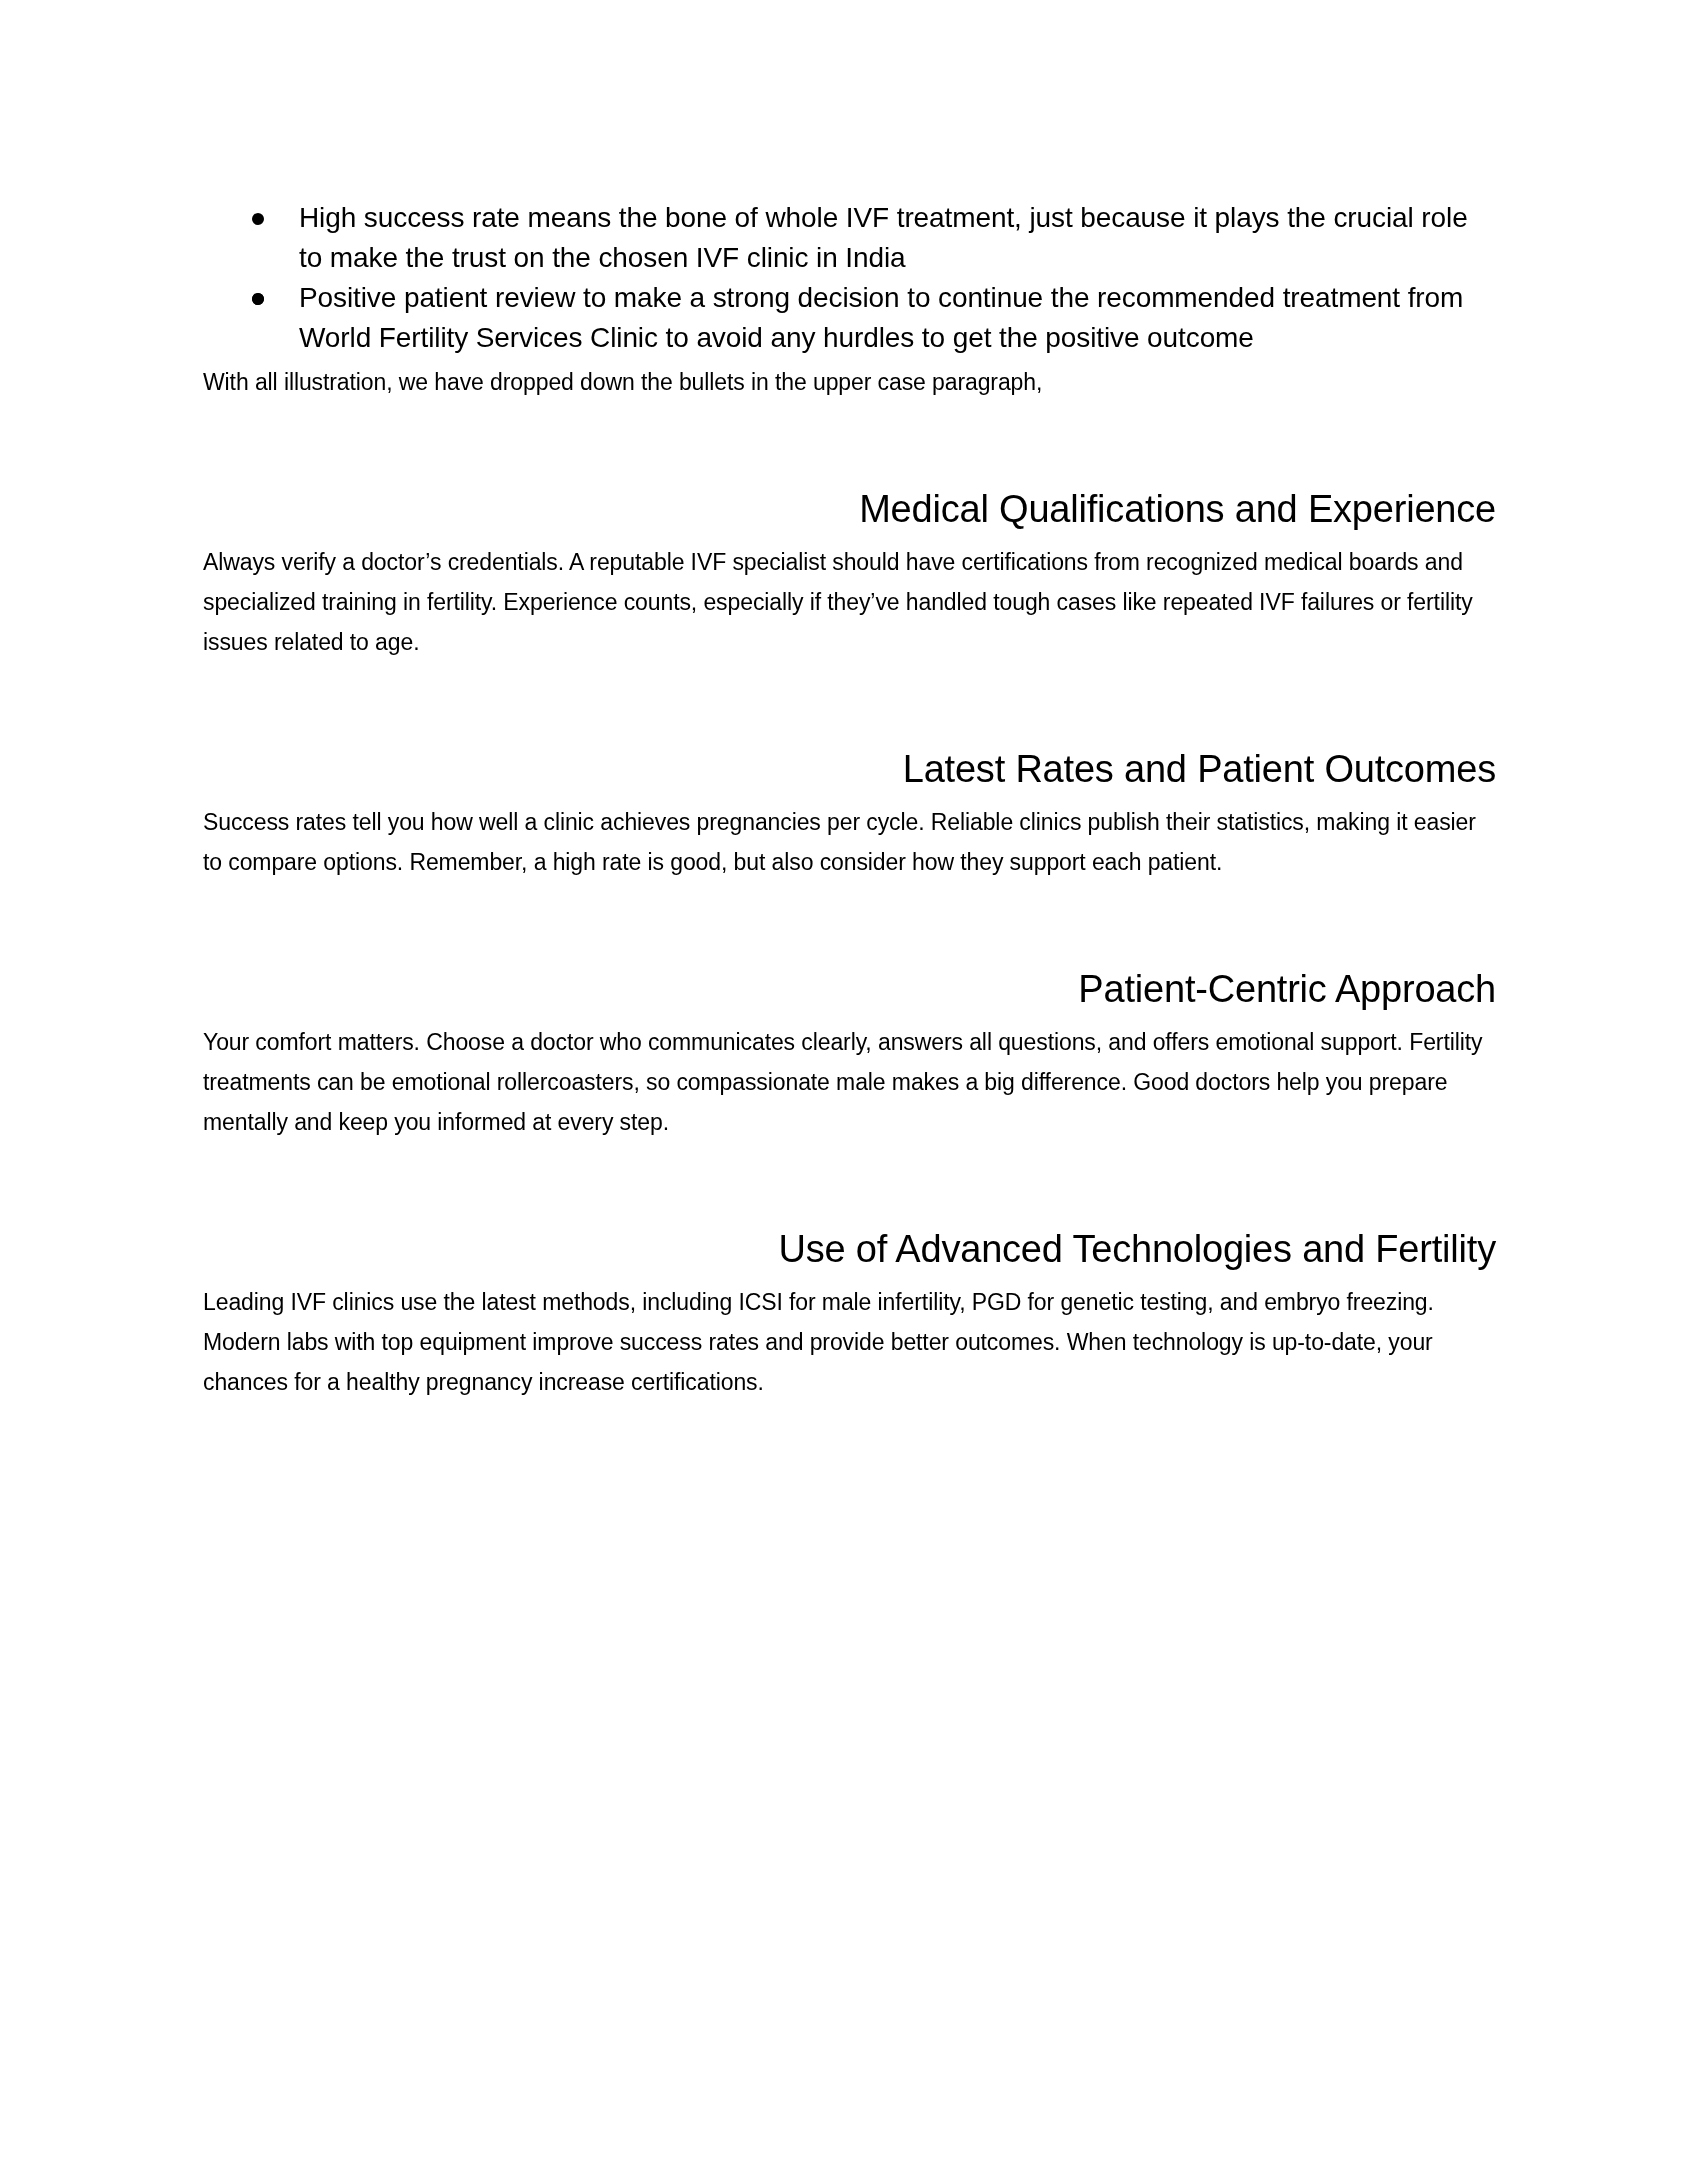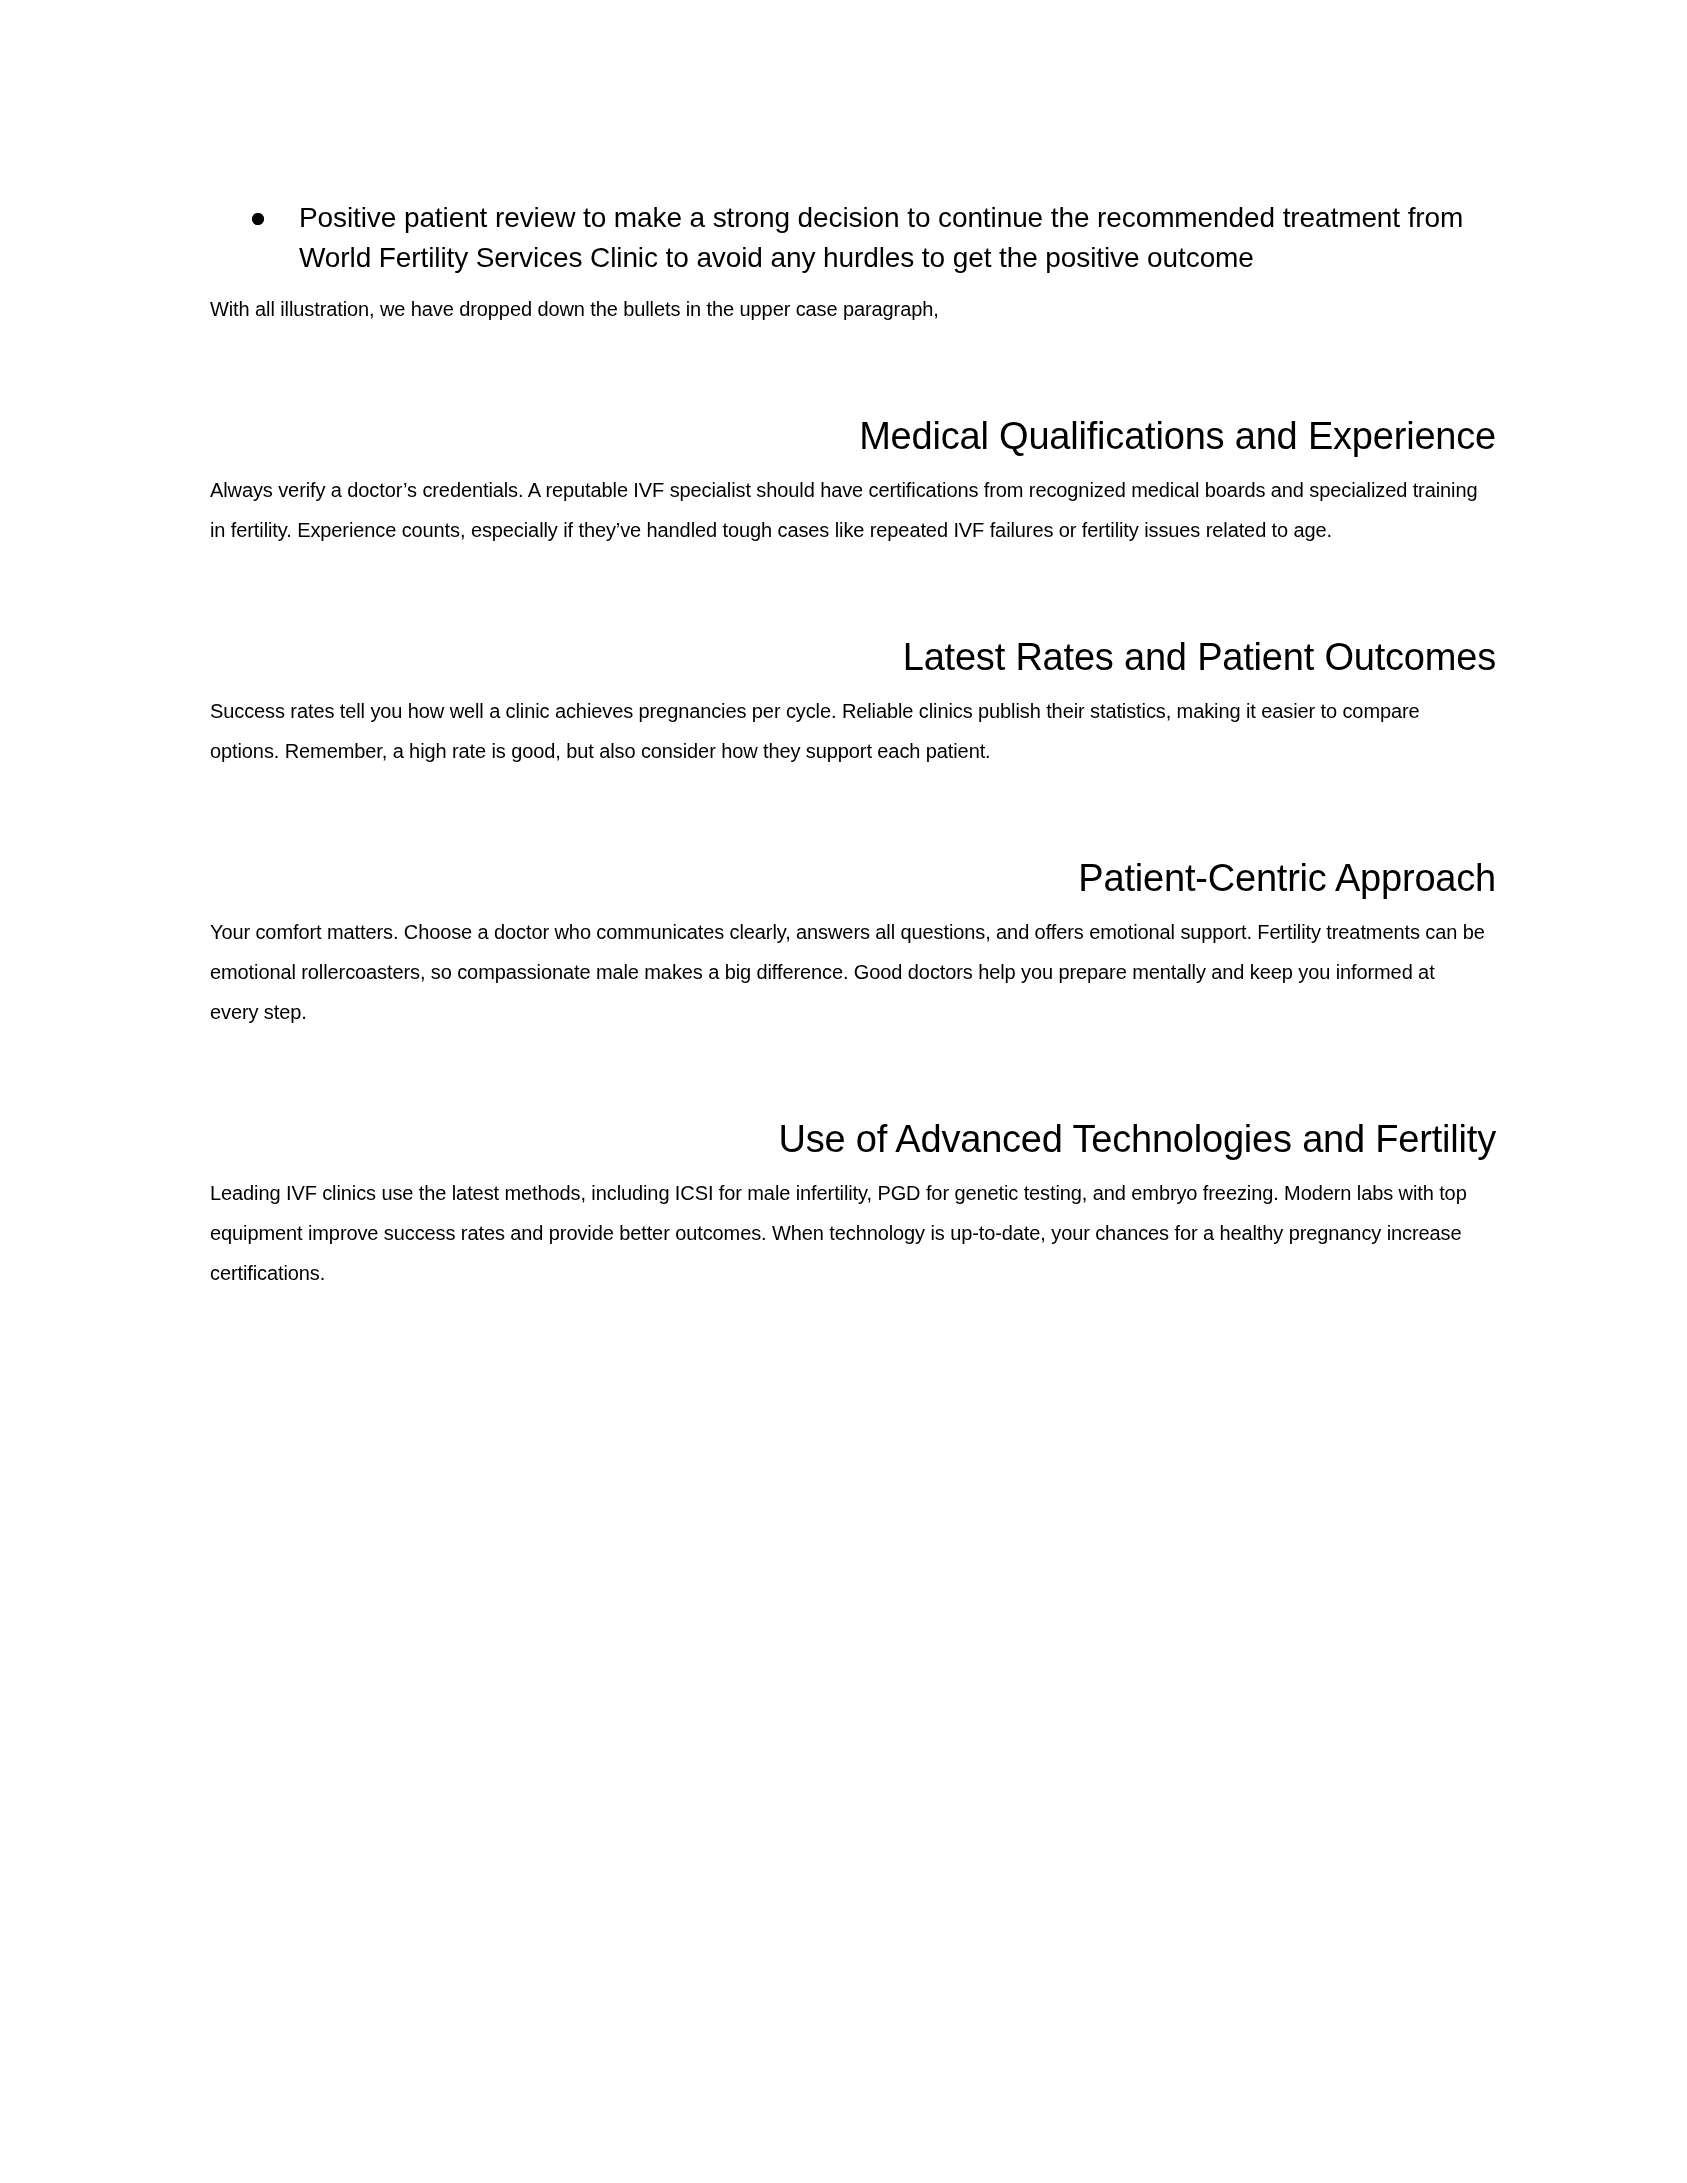--- a/index.html
+++ b/index.html
@@ -36,23 +36,23 @@
     .bullet-dot {
       position: absolute;
       left: 53px;
       top: 14.5px;
       width: 12px;
       height: 12px;
       border-radius: 50%;
       background: #000000;
     }
     .para {
-      font-size: 20px;
+      font-size: 23px;
       line-height: 40px;
-      margin: 11px;
+      margin: 4px;
       letter-spacing: -0.1px;
     }
     .section {
       margin: 0;
     }
     .heading {
       font-size: 38px;
       line-height: 46px;
       font-weight: normal;
       margin: 0 0 10px 0;
@@ -63,20 +63,24 @@
     .section-2 { margin-top: 84px; }
     .section-3 { margin-top: 84px; }
     .section-4 { margin-top: 84px; }
   </style>
 </head>
 <body>
 
 <div class="page">
 
   <ul class="bullet-list">
+    <li class="bullet-item">
+      <span class="bullet-dot"></span>
+      <span>High success rate means the bone of whole IVF treatment, just because it plays the crucial role to make the trust on the chosen IVF clinic in India</span>
+    </li>
     <li class="bullet-item">
       <span class="bullet-dot"></span>
     </li>
     <li class="bullet-item">
       <span class="bullet-dot"></span>
       <span>Positive patient review to make a strong decision to continue the recommended treatment from World Fertility Services Clinic to avoid any hurdles to get the positive outcome</span>
     </li>
   </ul>
 
   <p class="para">With all illustration, we have dropped down the bullets in the upper case paragraph,</p>

